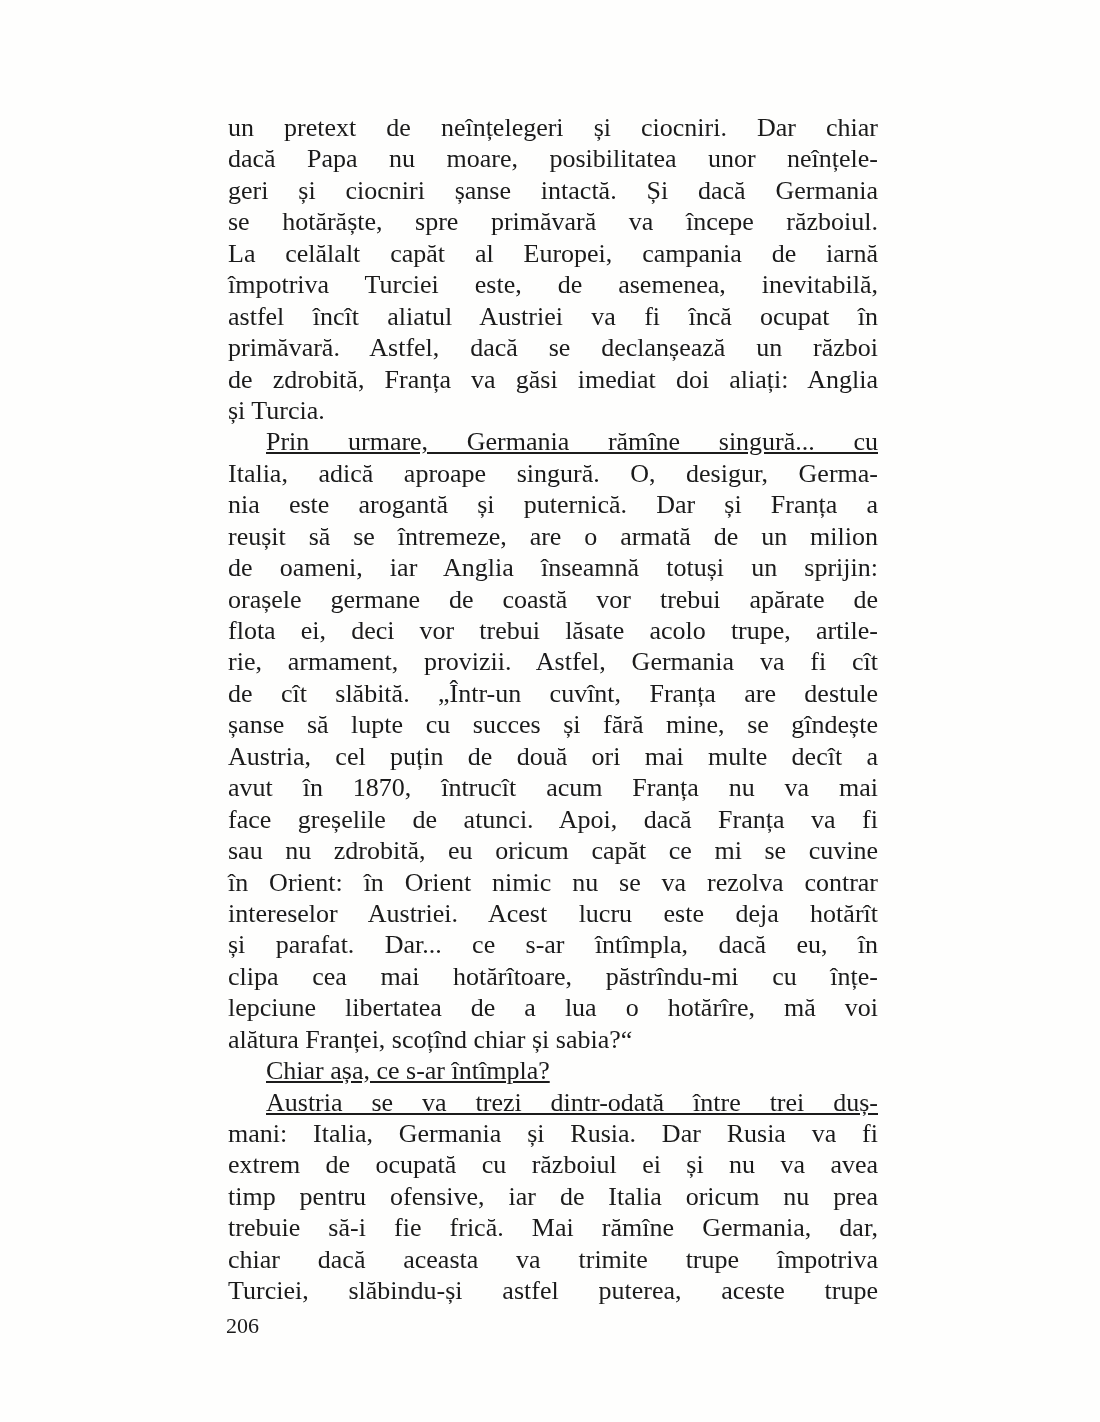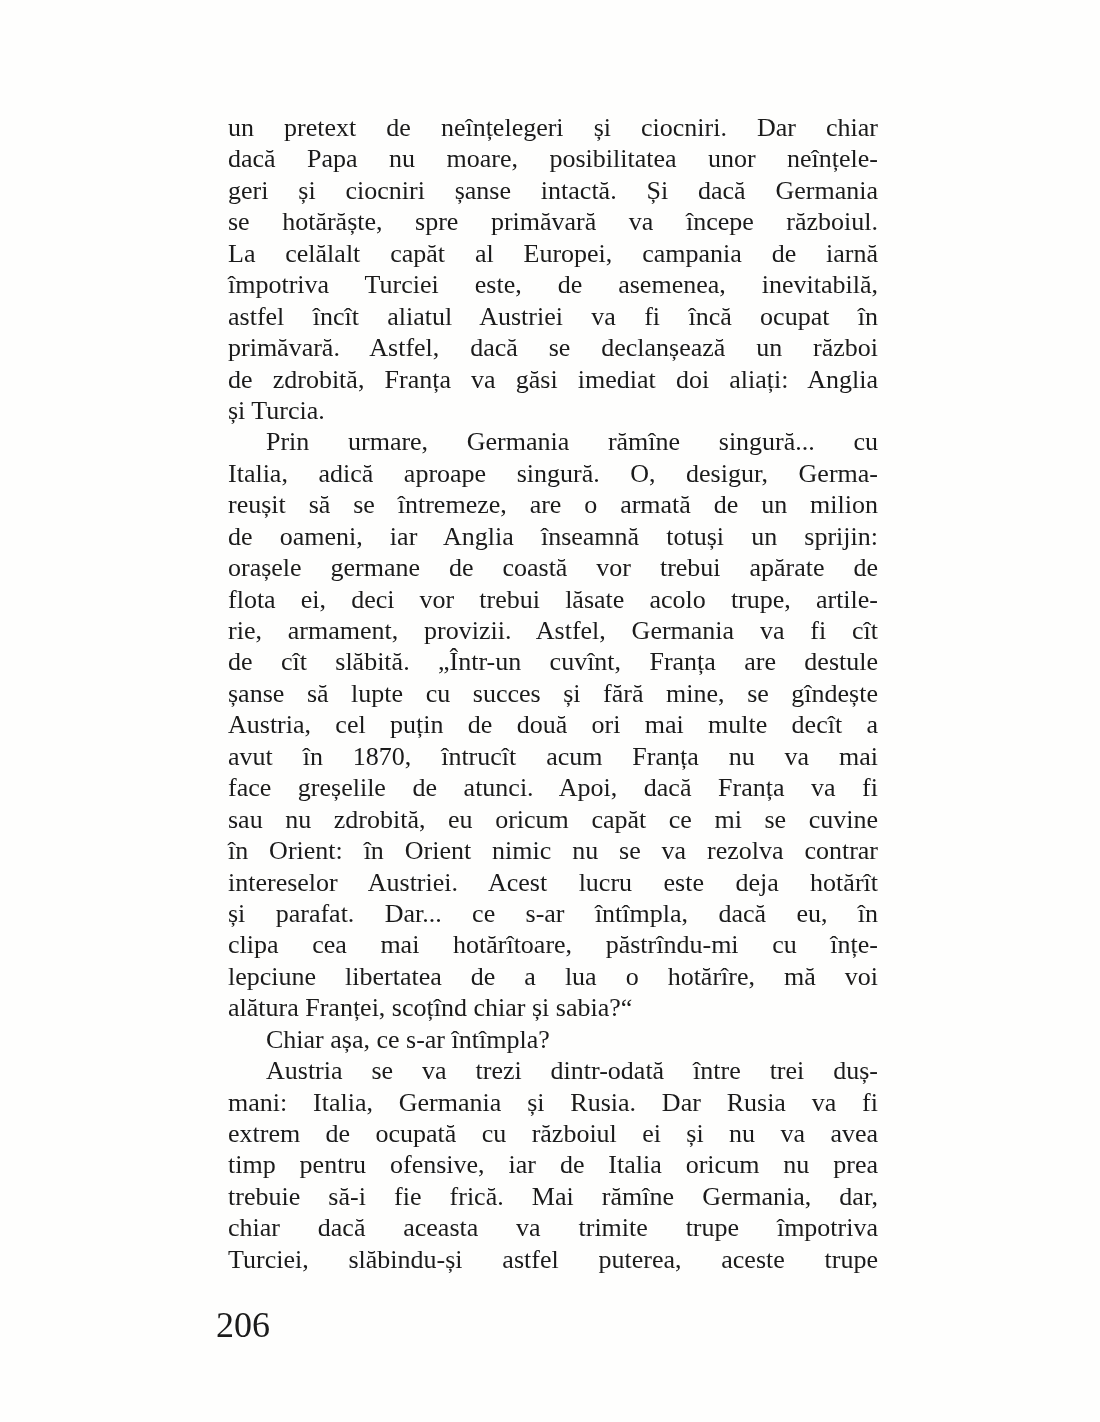--- a/index.html
+++ b/index.html
@@ -33,26 +33,27 @@
     height: 31.45px;
     white-space: normal;
     text-align: left;
   }
   .line.just {
     text-align: justify;
     text-align-last: justify;
   }
   .line.indent {
     padding-left: 38px;
+    text-decoration: underline;
   }
   .page-number {
     position: absolute;
-    left: 216px;
+    left: 226px;
     top: 1310px;
-    font-size: 36px;
+    font-size: 22px;
     line-height: 31px;
   }
 </style>
 </head>
 <body>
 
 <div class="page">
   <div class="text-block">
       <div class="paragraph">
         <div class="line just">un pretext de neînțelegeri și ciocniri. Dar chiar</div>
@@ -62,20 +63,21 @@
         <div class="line just">La celălalt capăt al Europei, campania de iarnă</div>
         <div class="line just">împotriva Turciei este, de asemenea, inevitabilă,</div>
         <div class="line just">astfel încît aliatul Austriei va fi încă ocupat în</div>
         <div class="line just">primăvară. Astfel, dacă se declanșează un război</div>
         <div class="line just">de zdrobită, Franța va găsi imediat doi aliați: Anglia</div>
         <div class="line">și Turcia.</div>
       </div>
       <div class="paragraph">
         <div class="line just indent">Prin urmare, Germania rămîne singură... cu</div>
         <div class="line just">Italia, adică aproape singură. O, desigur, Germa-</div>
+        <div class="line just">nia este arogantă și puternică. Dar și Franța a</div>
         <div class="line just">reușit să se întremeze, are o armată de un milion</div>
         <div class="line just">de oameni, iar Anglia înseamnă totuși un sprijin:</div>
         <div class="line just">orașele germane de coastă vor trebui apărate de</div>
         <div class="line just">flota ei, deci vor trebui lăsate acolo trupe, artile-</div>
         <div class="line just">rie, armament, provizii. Astfel, Germania va fi cît</div>
         <div class="line just">de cît slăbită. „Într-un cuvînt, Franța are destule</div>
         <div class="line just">șanse să lupte cu succes și fără mine, se gîndește</div>
         <div class="line just">Austria, cel puțin de două ori mai multe decît a</div>
         <div class="line just">avut în 1870, întrucît acum Franța nu va mai</div>
         <div class="line just">face greșelile de atunci. Apoi, dacă Franța va fi</div>

